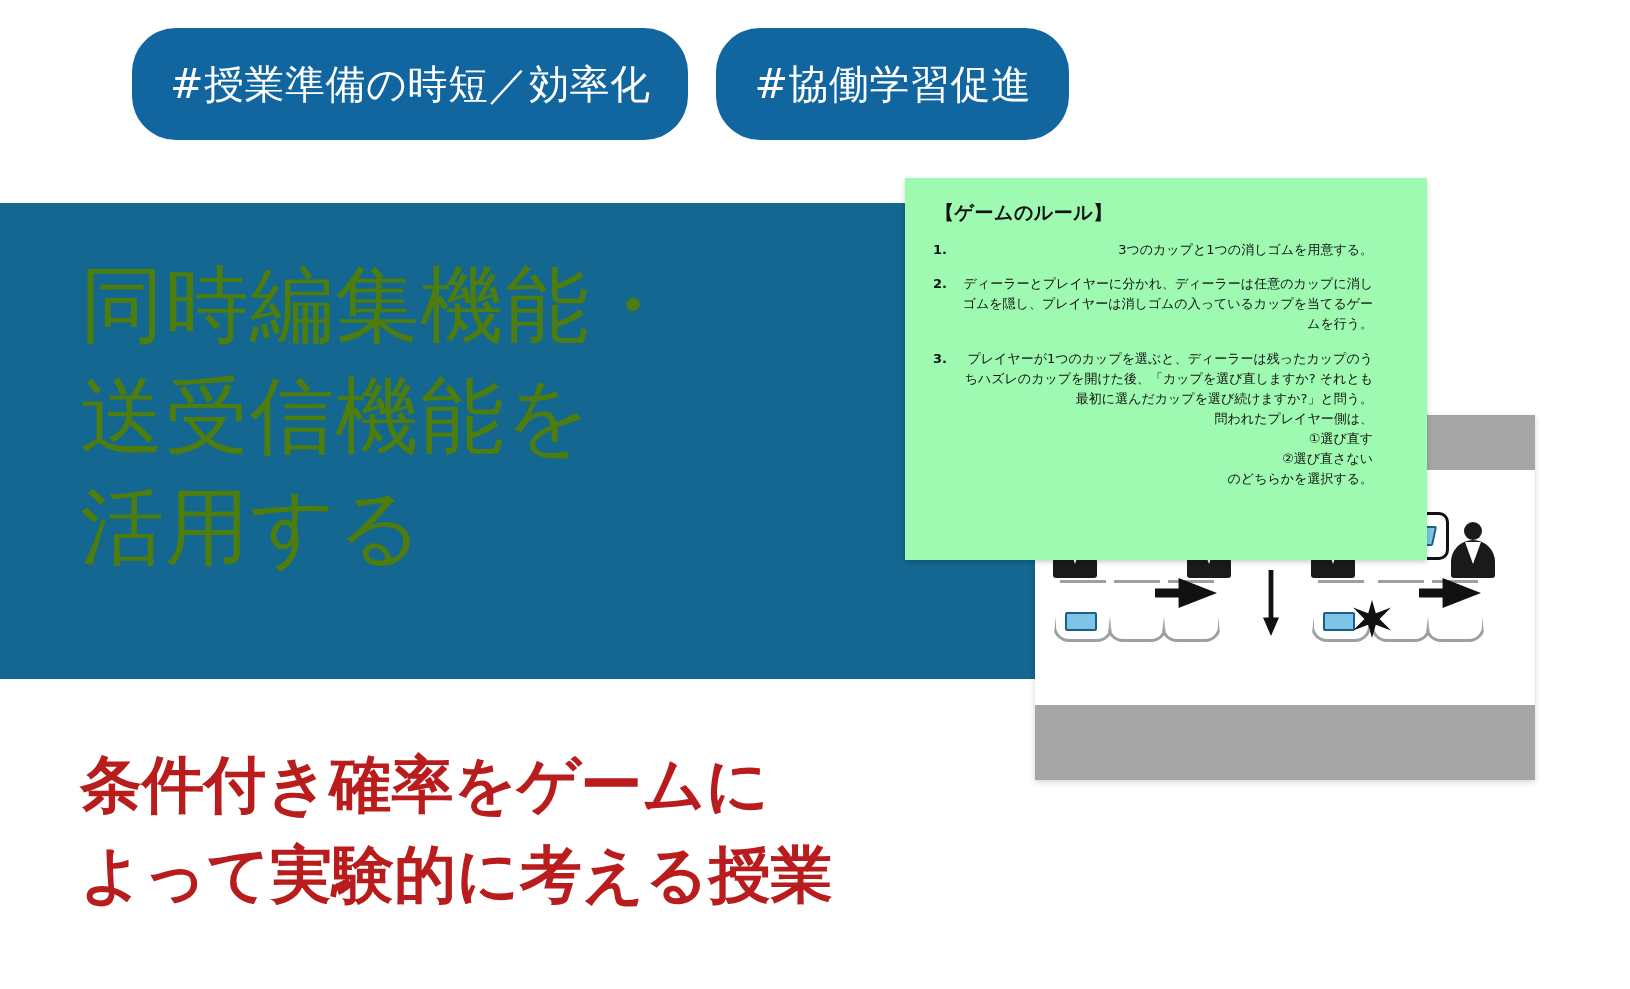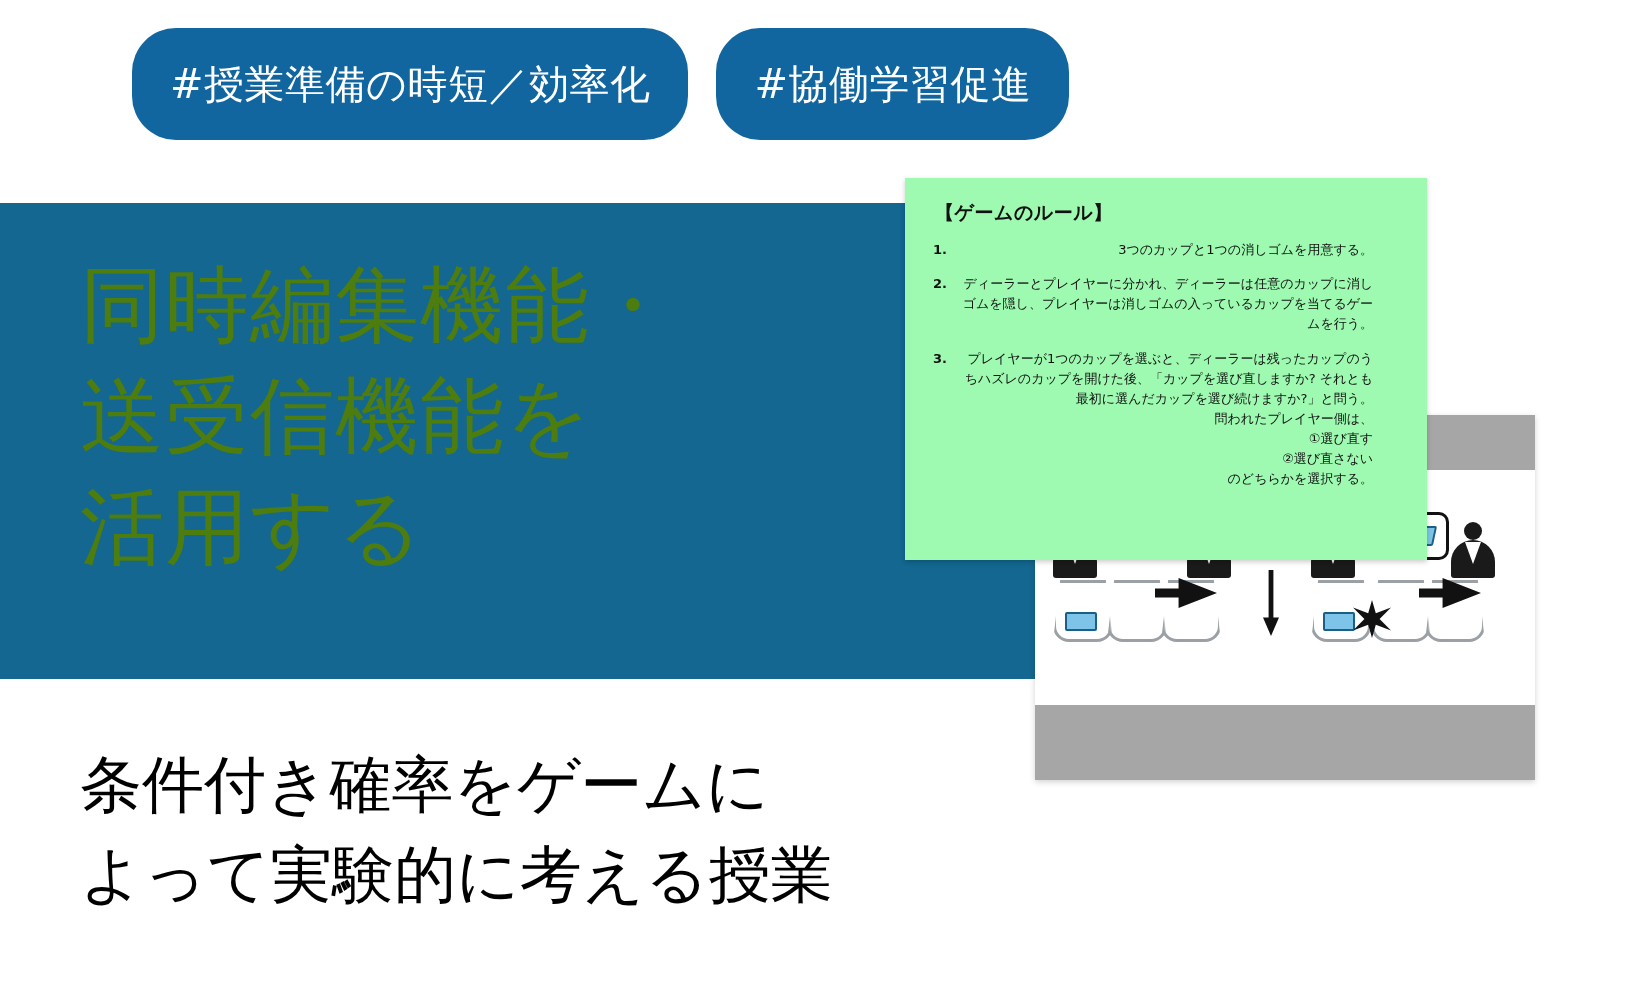--- a/index.html
+++ b/index.html
@@ -76,26 +76,27 @@
     font-family: "DejaVu Sans", "Liberation Sans", sans-serif;
     white-space: pre-line;
   }
 
   
   #subtitle {
     position: absolute;
     left: 80px;
     top: 740px;
     width: 800px;
-    color: #000000;
+    color: #b91c1c;
     font-size: 62px;
     line-height: 1.45;
     z-index: 4;
     font-family: "DejaVu Sans", "Liberation Sans", sans-serif;
     white-space: pre-line;
+    font-weight: bold;
   }
 
   
   #photo {
     position: absolute;
     left: 1035px;
     top: 415px;
     width: 500px;
     height: 365px;
     background: #a6a6a6;

